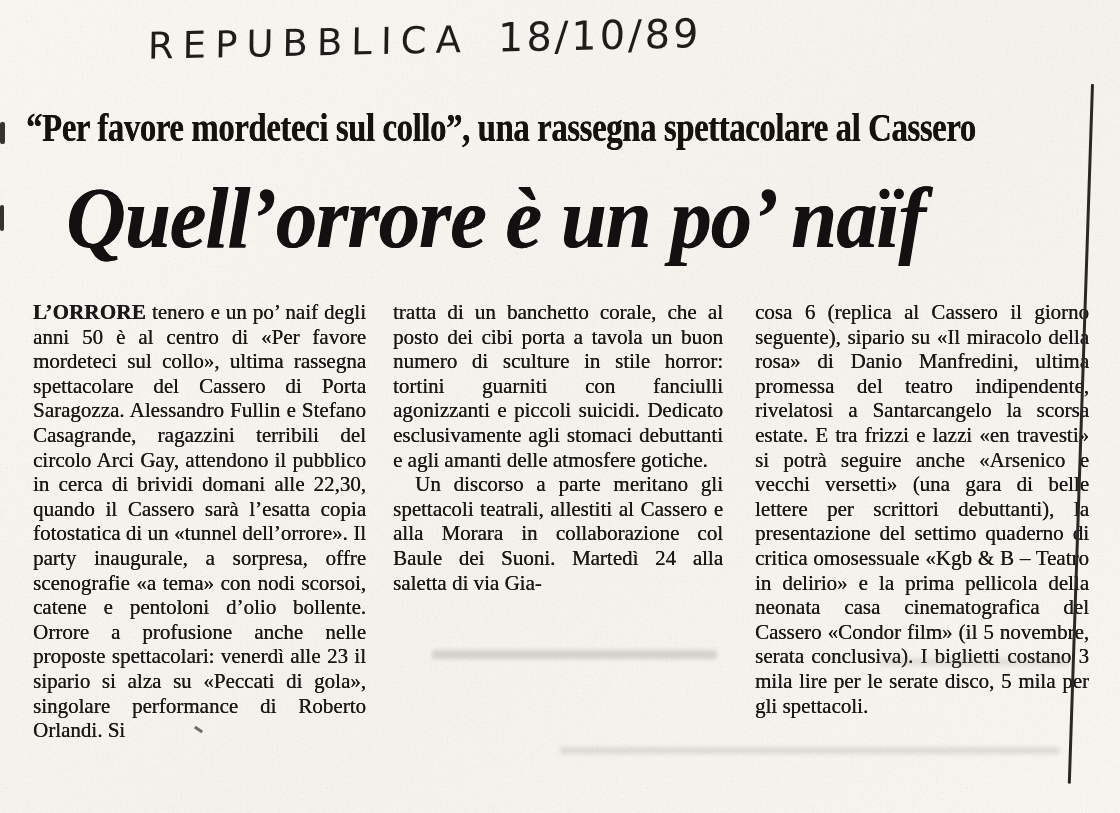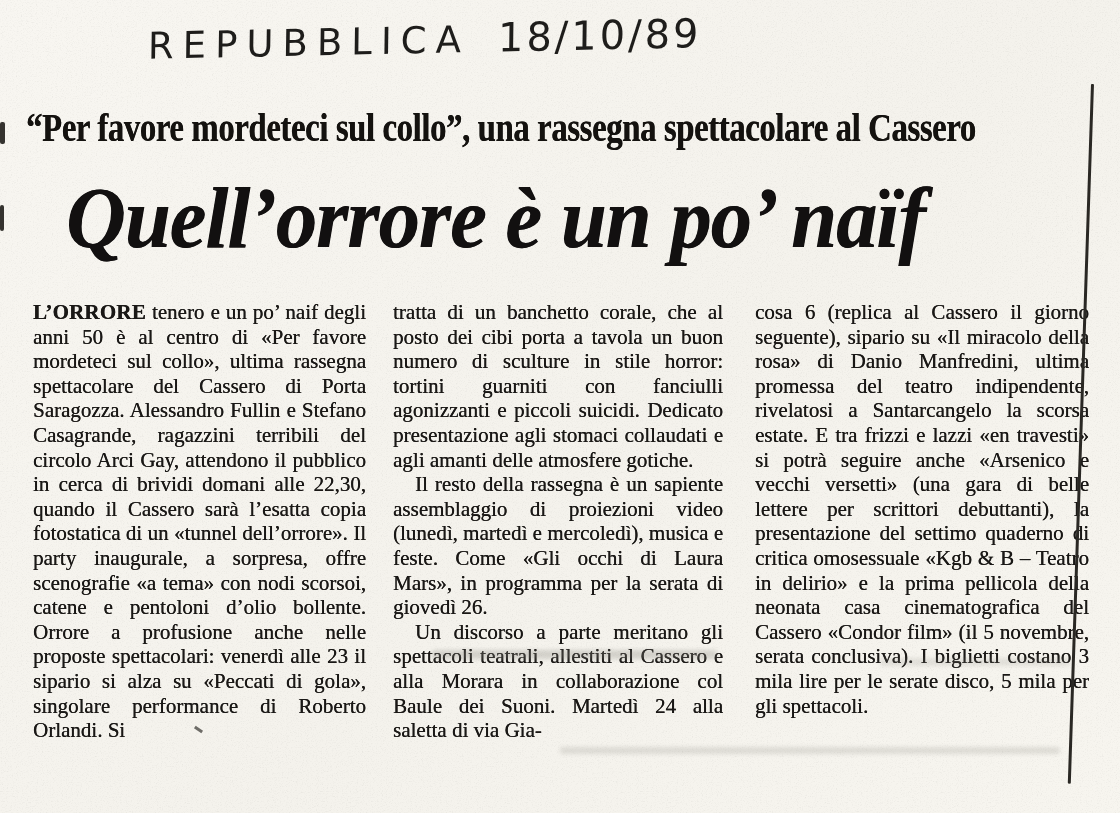--- a/index.html
+++ b/index.html
@@ -102,22 +102,21 @@
 
   <div class="kicker">“Per favore mordeteci sul collo”, una rassegna spettacolare al Cassero</div>
 
   <div class="headline">Quell’orrore è un po’ naïf</div>
 
   <div class="col" id="col1">
     <p><span class="lead">L’ORRORE</span><span> tenero e un po’ naif degli anni 50 è al centro di «Per favore mordeteci sul collo», ultima rassegna spettacolare del Cassero di Porta Saragozza. Alessandro Fullin e Stefano Casagrande, ragazzini terribili del circolo Arci Gay, attendono il pubblico in cerca di brividi domani alle 22,30, quando il Cassero sarà l’esatta copia fotostatica di un «tunnel dell’orrore». Il party inaugurale, a sorpresa, offre scenografie «a tema» con nodi scorsoi, catene e pentoloni d’olio bollente. Orrore a profusione anche nelle proposte spettacolari: venerdì alle 23 il sipario si alza su «Peccati di gola», singolare performance di Roberto Orlandi. Si</span></p>
   </div>
 
   <div class="col" id="col2">
-    <p>tratta di un banchetto corale, che al posto dei cibi porta a tavola un buon numero di sculture in stile horror: tortini guarniti con fanciulli agonizzanti e piccoli suicidi. Dedicato presentazione agli stomaci collaudati e agli amanti delle atmosfere gotiche.</p>
-    <p class="indent">Il resto della rassegna è un sapiente assemblaggio di proiezioni video (lunedì, martedì e mercoledì), musica e feste. Come «Gli occhi di Laura Mars», in programma per la serata di giovedì 26.</p>
+    <p>tratta di un banchetto corale, che al posto dei cibi porta a tavola un buon numero di sculture in stile horror: tortini guarniti con fanciulli agonizzanti e piccoli suicidi. Dedicato esclusivamente agli stomaci debuttanti e agli amanti delle atmosfere gotiche.</p>
     <p class="indent">Un discorso a parte meritano gli spettacoli teatrali, allestiti al Cassero e alla Morara in collaborazione col Baule dei Suoni. Martedì 24 alla saletta di via Gia-</p>
   </div>
 
   <div class="col" id="col3">
     <p>cosa 6 (replica al Cassero il giorno seguente), sipario su «Il miracolo della rosa» di Danio Manfredini, ultima promessa del teatro indipendente, rivelatosi a Santarcangelo la scorsa estate. E tra frizzi e lazzi «en travesti» si potrà seguire anche «Arsenico e vecchi versetti» (una gara di belle lettere per scrittori debuttanti), la presentazione del settimo quaderno di critica omosessuale «Kgb &amp; B – Teatro in delirio» e la prima pellicola della neonata casa cinematografica del Cassero «Condor film» (il 5 novembre, serata conclusiva). I biglietti costano 3 mila lire per le serate disco, 5 mila per gli spettacoli.</p>
   </div>
 
   <div class="edge-rule"></div>
   <div class="smudge" id="smudge1"></div>
   <div class="smudge" id="smudge2"></div>

